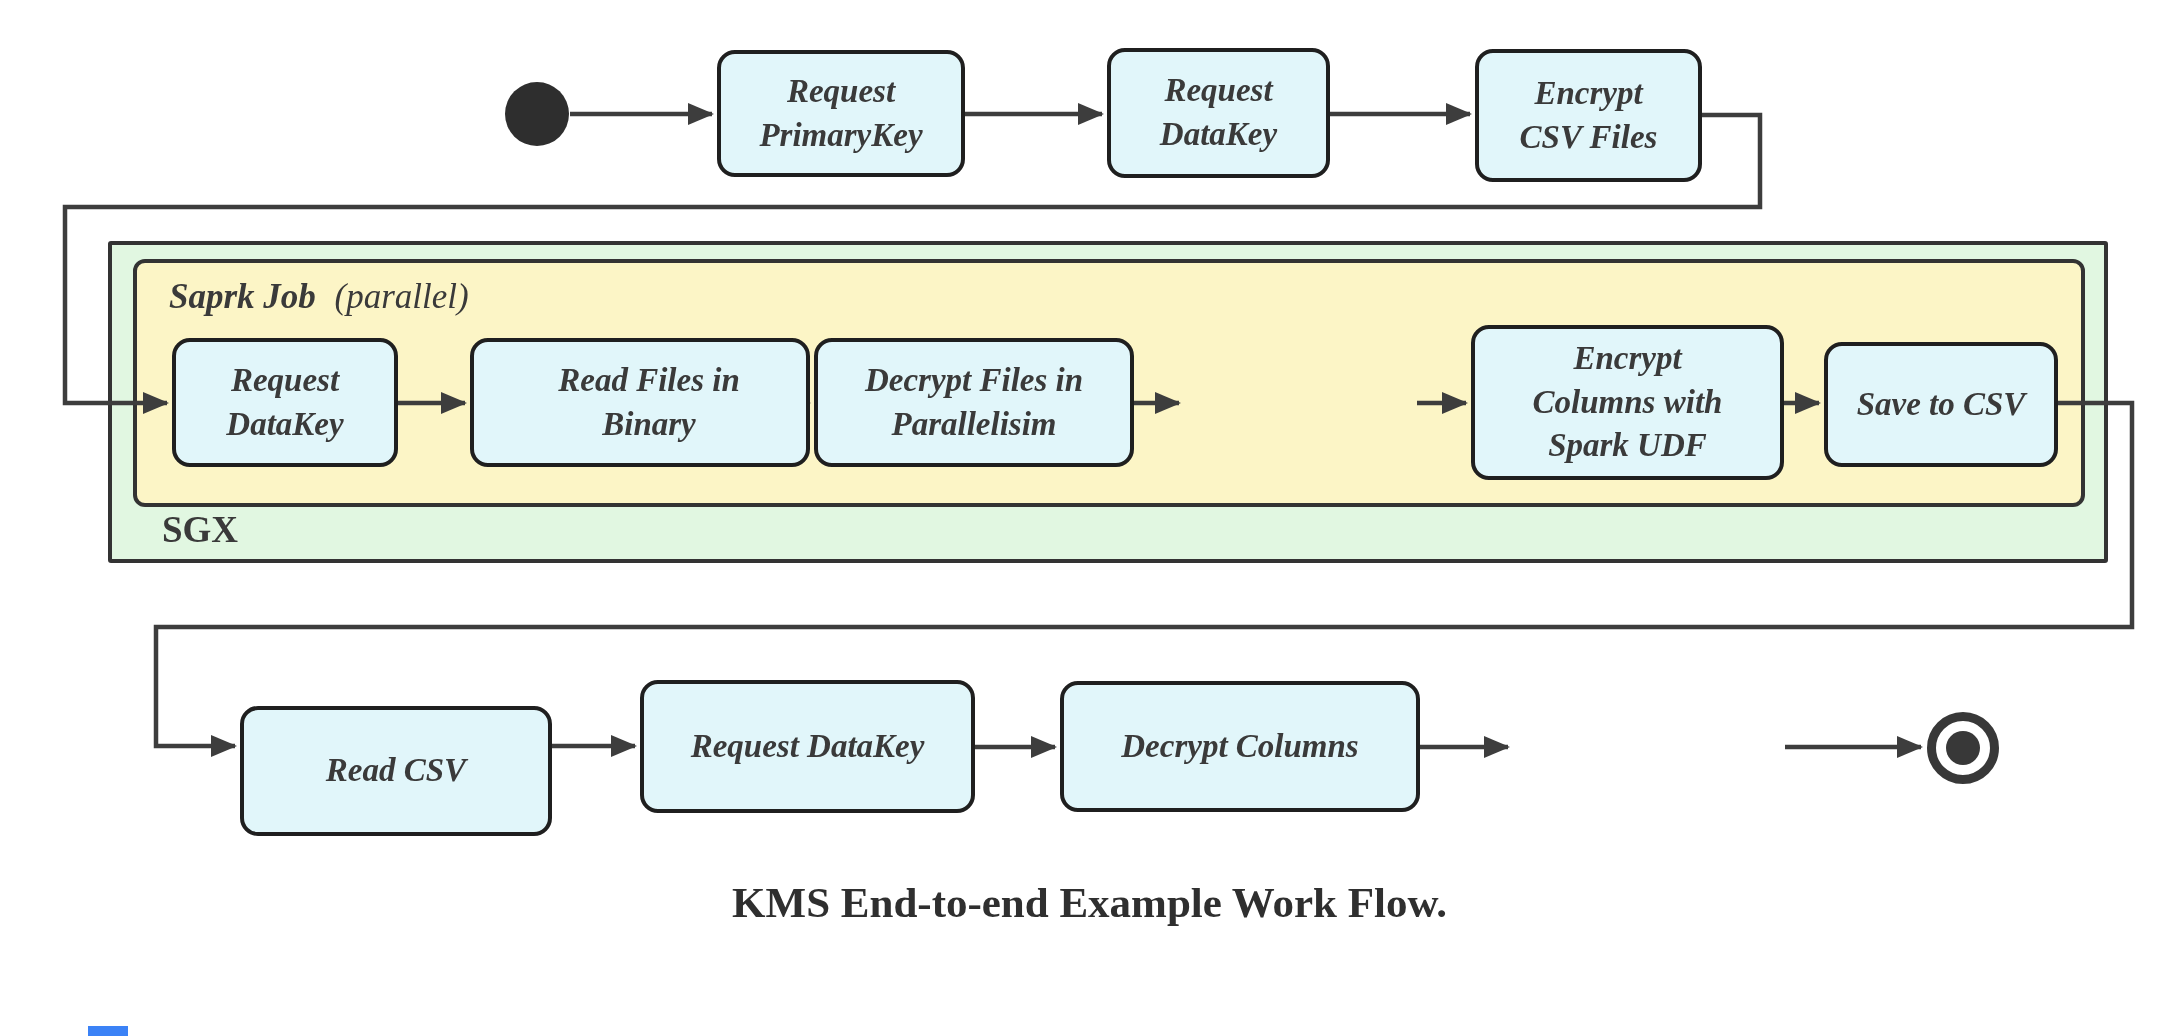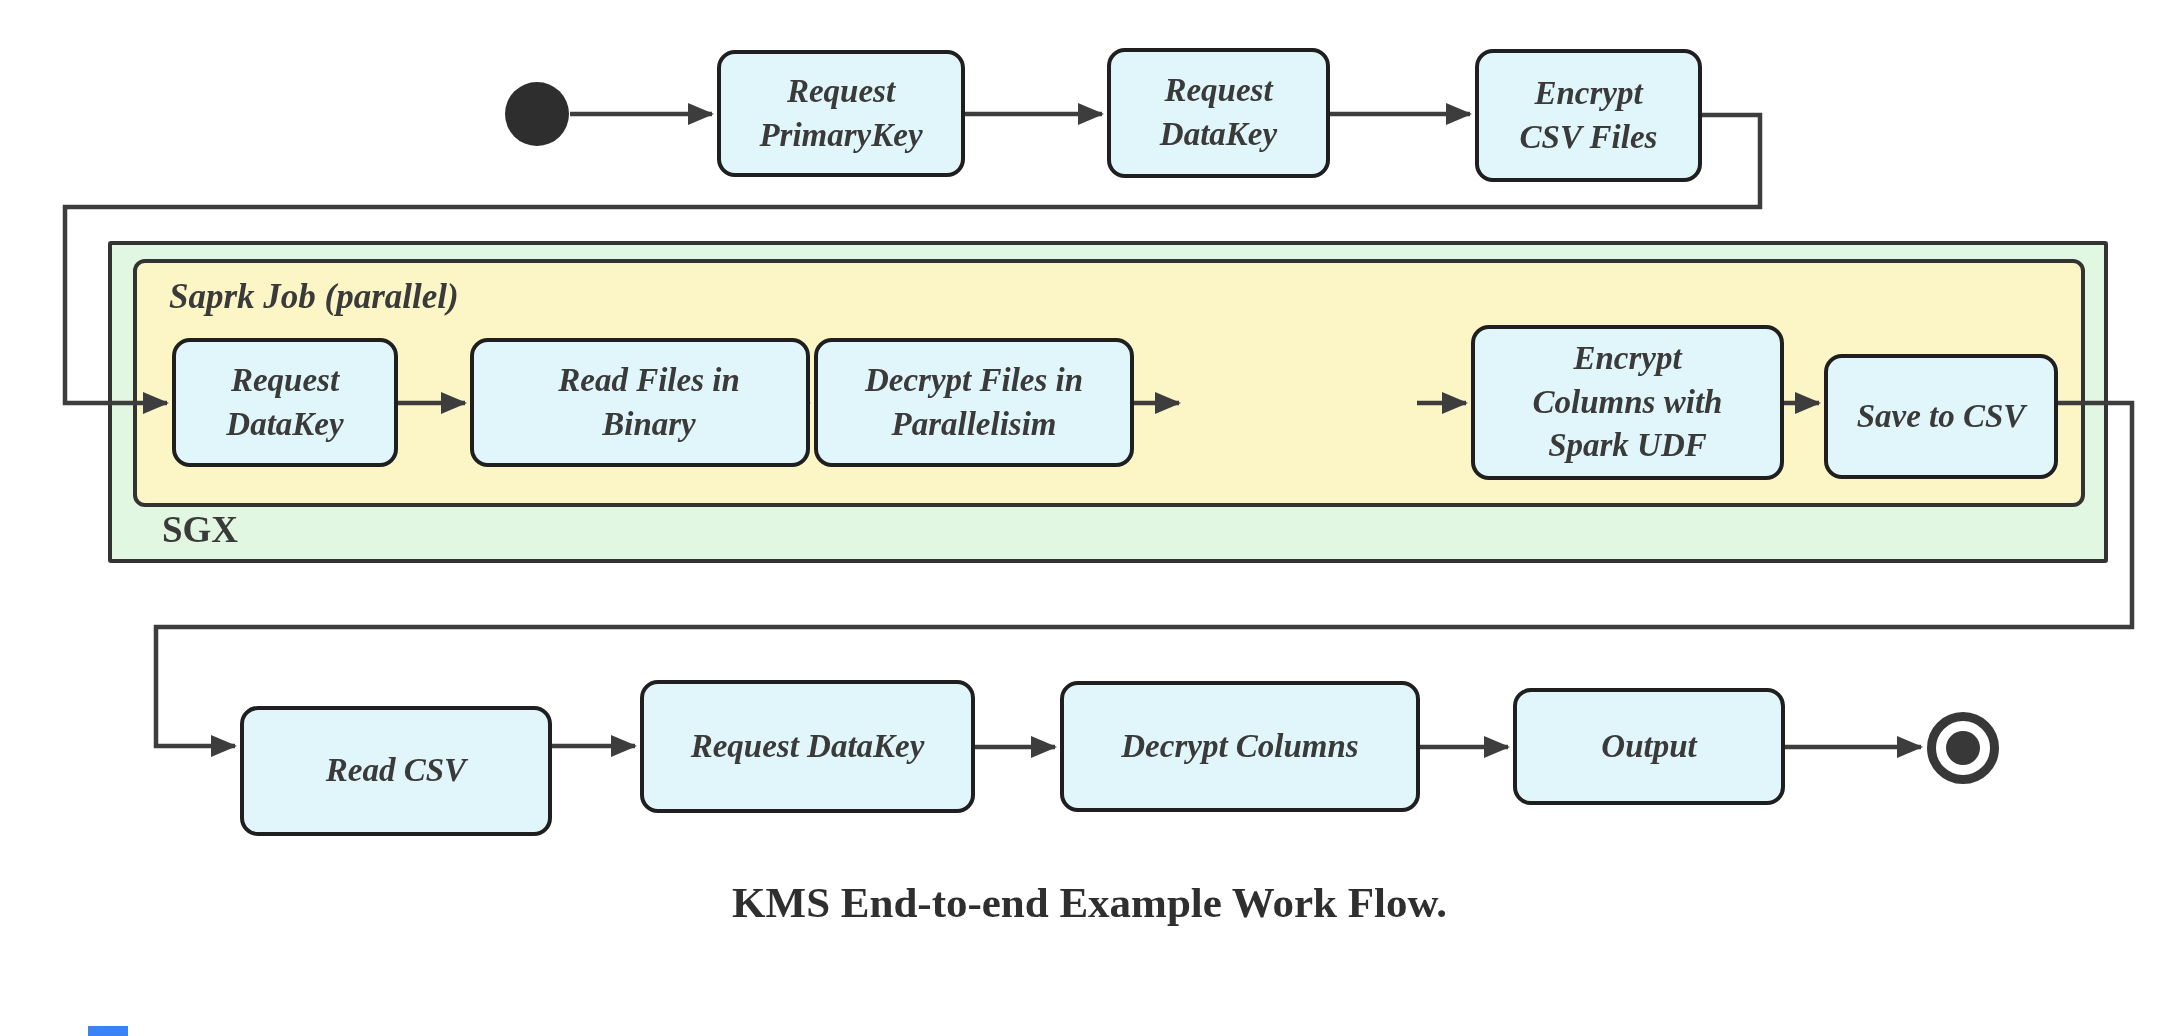--- a/index.html
+++ b/index.html
@@ -18,21 +18,21 @@
   }
   .spark{
     left:133px;top:259px;width:1952px;height:248px;
     background:#FCF5C6;border:4px solid #333333;border-radius:12px;
   }
   .spark-title{
     position:absolute;left:32px;top:14px;
     font-size:35px;color:#3A3A3A;white-space:nowrap;
   }
   .spark-title .bold{font-weight:bold;font-style:italic;}
-  .spark-title .qual{font-style:italic;font-weight:bold;}
+  .spark-title .qual{font-style:italic;font-weight:normal;margin-left:10px;}
   .sgx-title{
     position:absolute;left:50px;bottom:8px;
     font-size:37px;font-weight:bold;color:#3A3A3A;
   }
   
   .edges{position:absolute;left:0;top:0;z-index:2;}
   .edges polyline{fill:none;stroke:#3D3D3D;stroke-width:4.5;}
   
   .node{
     position:absolute;box-sizing:border-box;z-index:3;
@@ -42,21 +42,21 @@
     color:#3A3A3A;white-space:pre-line;font-style:italic;
   }
   .n-rpk  {left:717px; top:50px; width:248px;height:127px;}
   .n-rdkt {left:1107px;top:48px; width:223px;height:130px;}
   .n-ecf  {left:1475px;top:49px; width:227px;height:133px;}
   .n-rdks {left:172px; top:338px;width:226px;height:129px;}
   .n-rfb  {left:470px; top:338px;width:340px;height:129px;padding-left:18px;}
   .n-dfp  {left:814px; top:338px;width:320px;height:129px;}
   .n-dso  {left:1184px;top:338px;width:233px;height:129px;}
   .n-ecsu {left:1471px;top:325px;width:313px;height:155px;}
-  .n-stc  {left:1824px;top:354px;width:234px;height:125px;}
+  .n-stc  {left:1824px;top:342px;width:234px;height:125px;}
   .n-rcsv {left:240px; top:706px;width:312px;height:130px;}
   .n-rdkb {left:640px; top:680px;width:335px;height:133px;}
   .n-dc   {left:1060px;top:681px;width:360px;height:131px;}
   .n-out  {left:1513px;top:688px;width:272px;height:117px;}
   
   .start-node{
     position:absolute;z-index:3;left:505px;top:82px;width:64px;height:64px;
     background:#2E2E2E;border-radius:50%;
   }
   .end-node{
@@ -131,19 +131,18 @@
 Binary</div>
   <div class="node n-dfp">Decrypt Files in
 Parallelisim</div>
   <div class="node n-ecsu">Encrypt
 Columns with
 Spark UDF</div>
   <div class="node n-stc">Save to CSV</div>
   <div class="node n-rcsv">Read CSV</div>
   <div class="node n-rdkb">Request DataKey</div>
   <div class="node n-dc">Decrypt Columns</div>
-  <div class="node n-out">Output</div>
 
   <div class="caption">KMS End-to-end Example Work Flow.</div>
 
   <div class="edge-artifact"></div>
 
 </div>
 
 </body></html>

